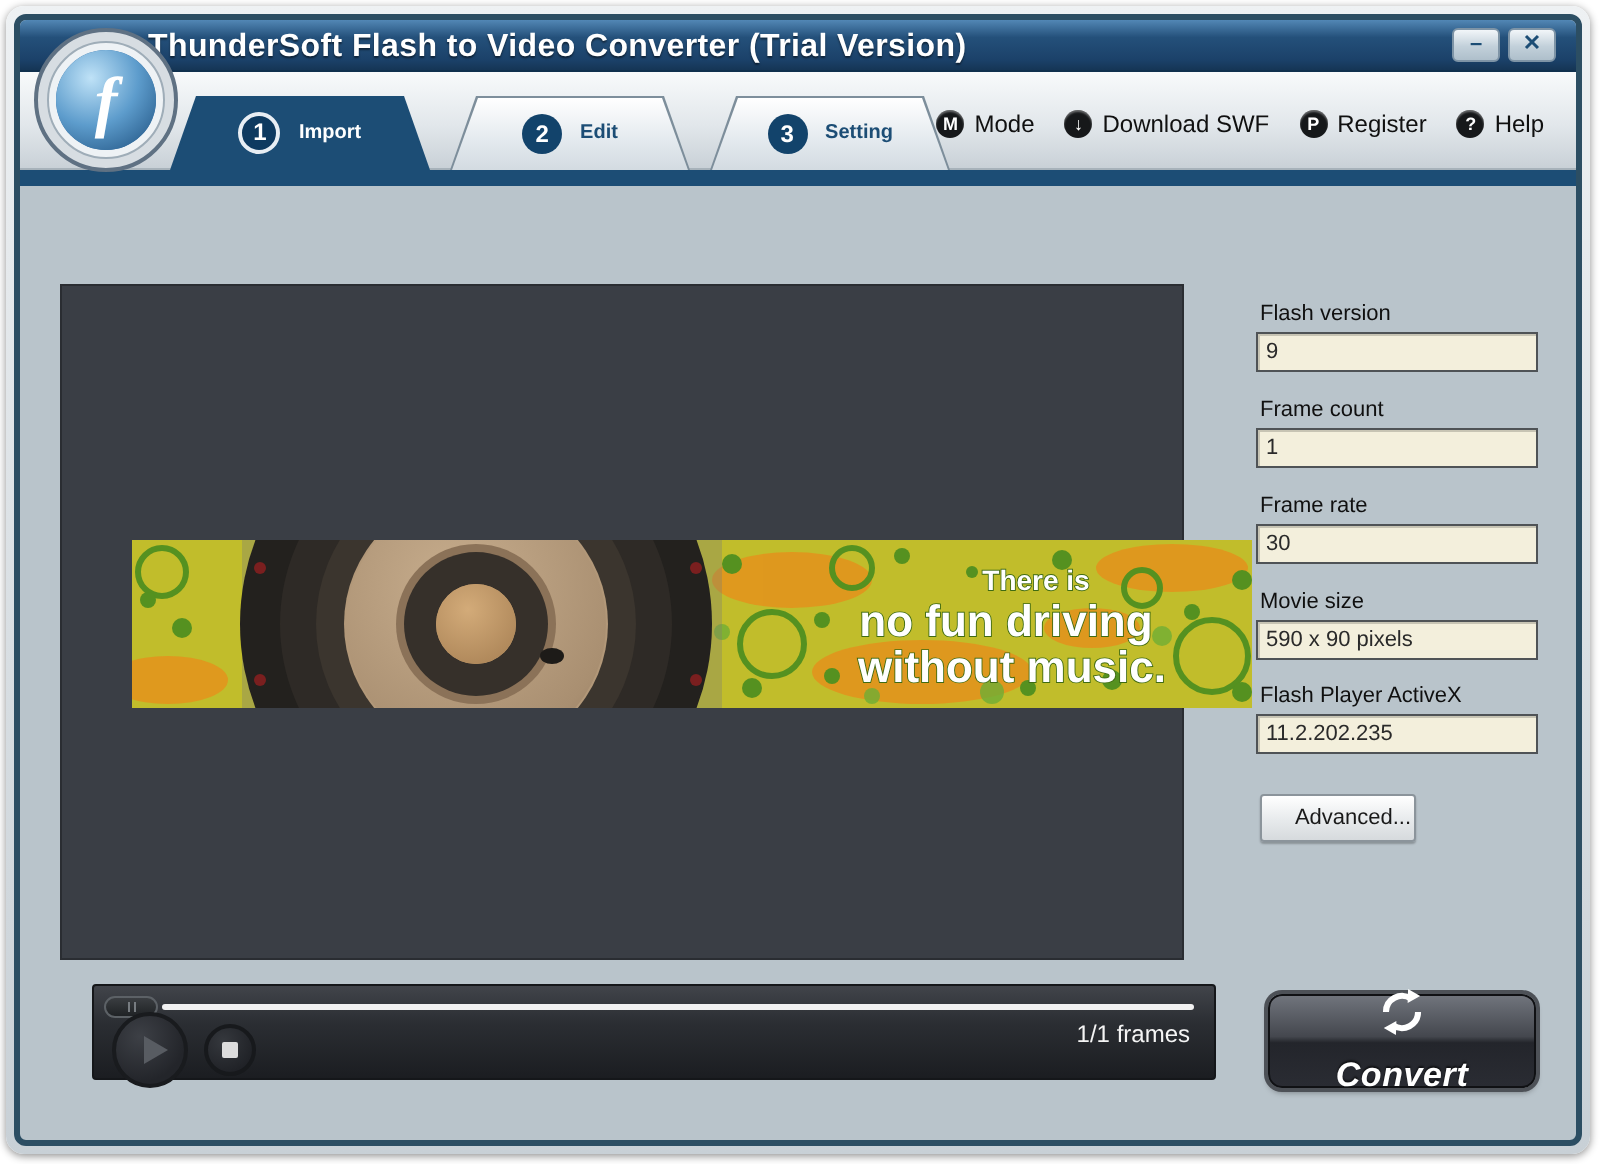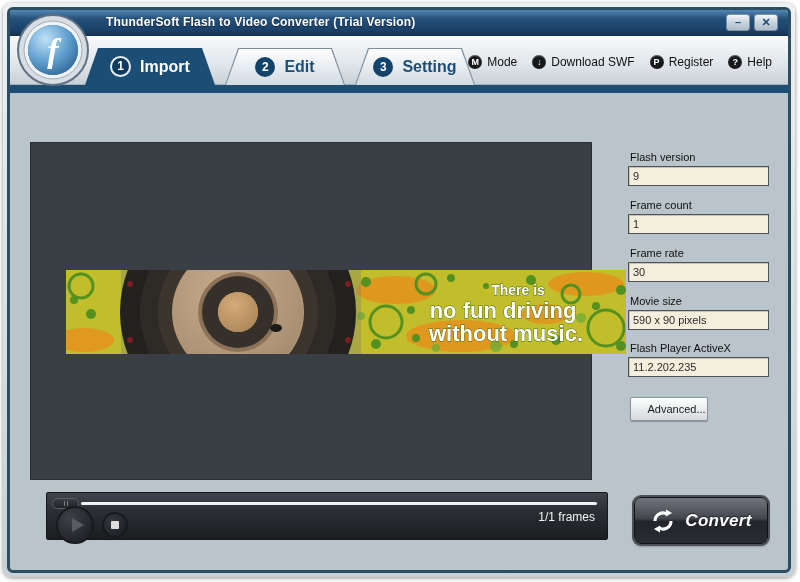--- a/index.html
+++ b/index.html
@@ -8,22 +8,22 @@
   .chrome { position:absolute; left:3px; top:3px; right:5px; bottom:5px;
             background:linear-gradient(#eef1f3,#c8d0d6); border-radius:9px;
             box-shadow:0 1px 4px rgba(0,0,0,.45); padding:4px; }
   .inner { position:absolute; left:4px; top:4px; right:4px; bottom:4px;
            border:3px solid #2c4e63; border-radius:6px; overflow:hidden; background:#b9c4cb; }
 
   
   .titlebar { position:absolute; left:0; top:0; right:0; height:26px;
               background:linear-gradient(#5287b5 0%, #24507a 35%, #1b4169 80%, #153555 100%);
               border-bottom:1px solid #10304e; }
-  .title { position:absolute; left:64px; top:5px; color:#fff; font-size:12px; font-weight:bold;
-           text-shadow:0 1px 1px rgba(0,0,0,.5); letter-spacing:.2px;margin-left:32px; }
+  .title { position:absolute; left:64px; top:5px; color:#fff; font-size:16px; font-weight:bold;
+           text-shadow:0 1px 1px rgba(0,0,0,.5); letter-spacing:.2px; }
   .winbtns { position:absolute; right:10px; top:4px; display:flex; gap:4px; }
   .winbtn { width:24px; height:17px; border-radius:3px; border:1px solid #7e94a6;
             background:linear-gradient(#f2f6f9,#c2d0da 55%,#aebfcb);
             color:#1c4d75; font-weight:bold; font-size:11px; line-height:15px; text-align:center; cursor:default; }
 
   
   .tabbar { position:absolute; left:0; top:26px; right:0; height:49px;
             background:linear-gradient(#f8fafb,#e2e7eb 55%,#c9d1d7); border-bottom:1px solid #a7b2ba; }
   .strip { position:absolute; left:0; top:75px; right:0; height:8px; background:#1c4d75; }
 
@@ -33,21 +33,21 @@
   .tab-shape { position:absolute; inset:0; clip-path:polygon(13px 0, calc(100% - 13px) 0, 100% 100%, 0 100%); }
   .tab-border { background:#7d8e9b; }
   .tab-fill { position:absolute; left:1px; right:1px; top:1px; bottom:0;
               clip-path:polygon(13px 0, calc(100% - 13px) 0, 100% 100%, 0 100%);
               background:linear-gradient(#ffffff,#e3e9ee 60%,#d3dbe1); }
   .tab.active .tab-border, .tab.active .tab-fill { background:#1c4d75; }
   .tab-content { position:absolute; inset:0; display:flex; align-items:center; justify-content:center; gap:9px; z-index:2; }
   .tab-num { width:20px; height:20px; border-radius:50%; background:#12436b; color:#fff;
              font-size:12px; font-weight:bold; line-height:20px; text-align:center; }
   .tab.active .tab-num { border:2px solid #e8eef4; width:21px; height:21px; line-height:17px; background:#0e3a60; }
-  .tab-label { font-size:16px; font-weight:bold; color:#1c4d75; }
+  .tab-label { font-size:10px; font-weight:bold; color:#1c4d75; }
   .tab.active .tab-label { color:#fff; }
 
   .hdrlinks { position:absolute; right:16px; top:45px; display:flex; gap:15px; align-items:center; z-index:4; }
   .hdrlink { display:flex; align-items:center; gap:5px; cursor:default; }
   .hdricon { width:14px; height:14px; border-radius:50%; background:#16181a; color:#fff;
              font-size:9px; font-weight:bold; line-height:14px; text-align:center;
              box-shadow:inset 0 1px 1px rgba(255,255,255,.35); }
   .hdrtext { font-size:12px; color:#101010; }
 
   
@@ -91,21 +91,21 @@
               font-size:11px; color:#2a2a2a; line-height:18px; padding-left:4px; }
   .advbtn { position:absolute; left:620px; top:387px; width:78px; height:24px;
             background:linear-gradient(#ffffff,#e7eaec 55%,#d6dadd); border:1px solid #8b949b;
             border-radius:2px; font-size:11px; color:#1a1a1a; text-align:center; line-height:22px;
             box-shadow:0 1px 1px rgba(0,0,0,.25);padding-left:15px; }
 
   
   .convert { position:absolute; left:624px; top:487px; width:134px; height:47px; border-radius:7px;
              background:linear-gradient(#70747c 0%, #44474e 45%, #23252b 52%, #2a2c33 100%);
              border:1px solid #101114; box-shadow:0 0 0 2px #4d5157, 0 2px 3px rgba(0,0,0,.4);
-             display:flex; align-items:center; justify-content:center; gap:9px; }
+             display:flex; align-items:center; justify-content:center; gap:9px;flex-direction:column; }
   .convert-label { color:#fff; font-size:17px; font-weight:bold; font-style:italic;
                    text-shadow:0 -1px 1px rgba(0,0,0,.6); letter-spacing:.3px; }
 </style>
 </head>
 <body>
 
 <div class="stage">
   <div class="chrome">
     <div class="inner">
 

